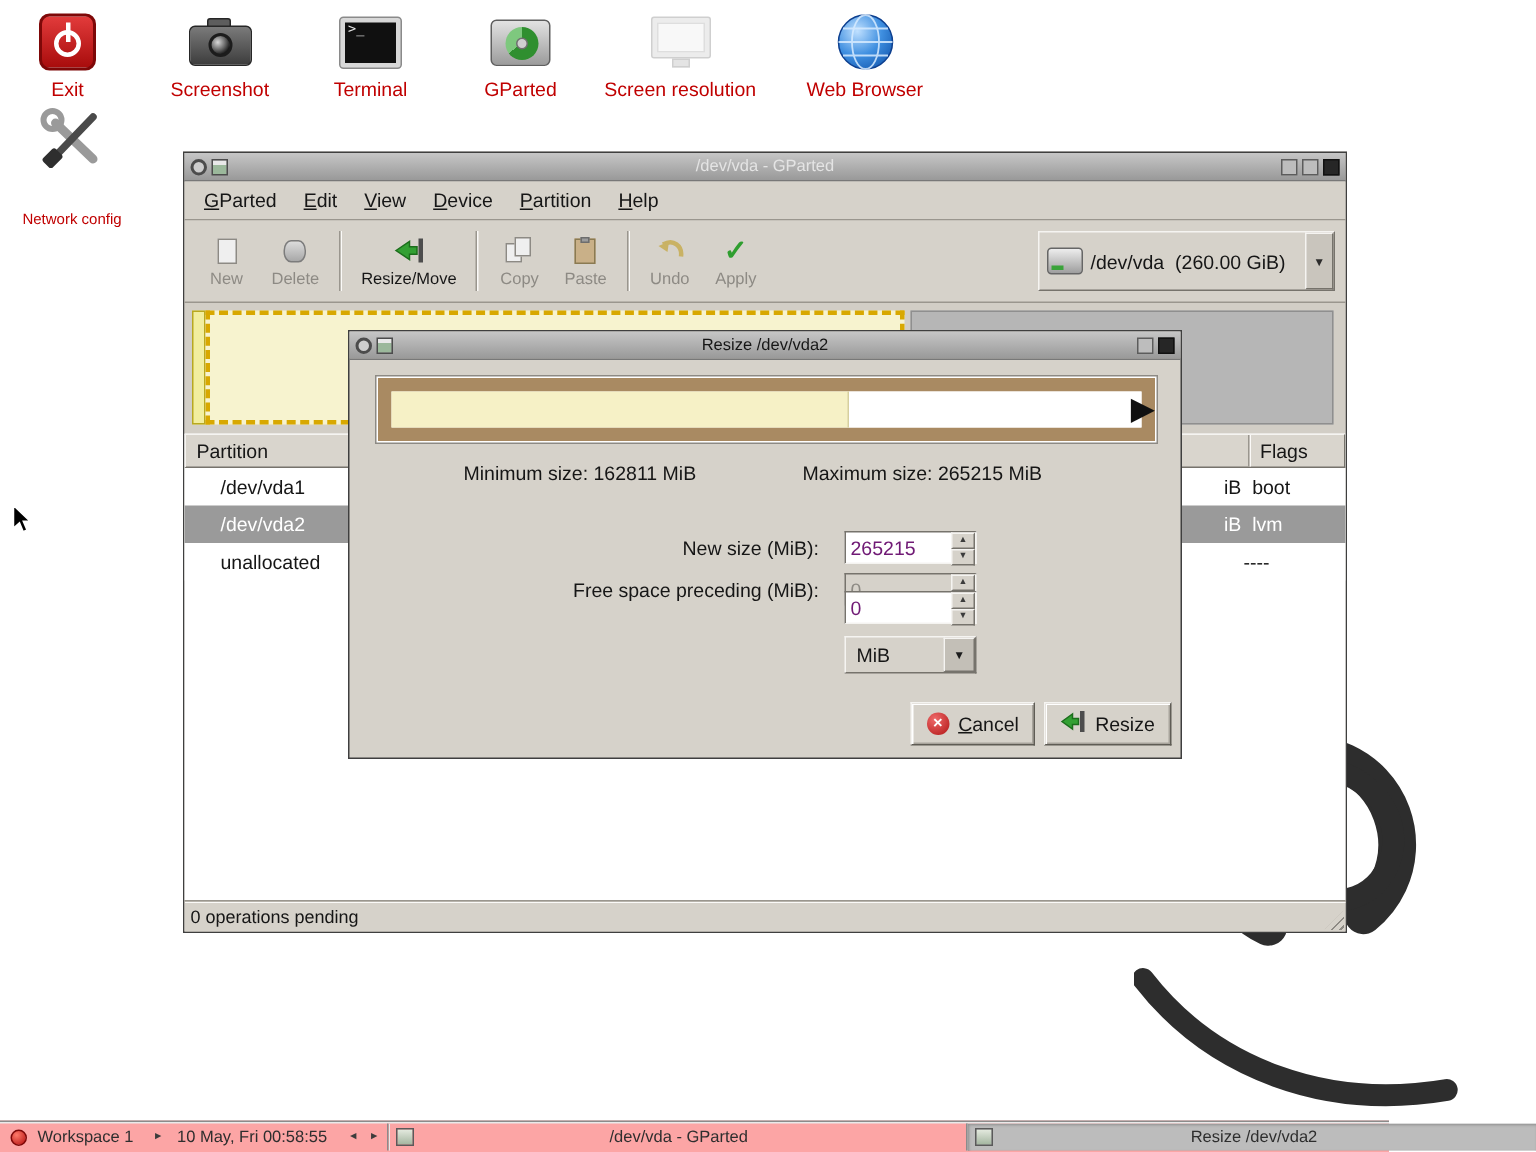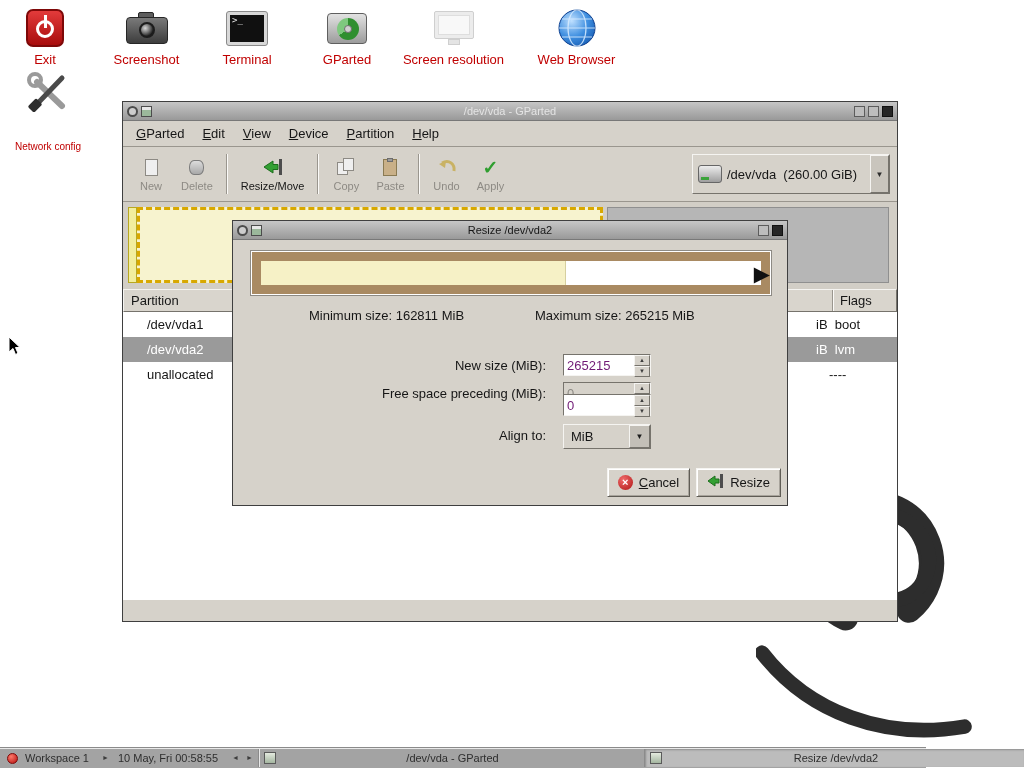--- a/index.html
+++ b/index.html
@@ -132,21 +132,21 @@
   .combo{position:absolute;left:330px;top:0;width:88px;height:25px;display:flex;align-items:center;background:#d6d2ca;}
   .combo-val{flex:1;padding-left:7px;}
   .combo-btn{width:21px;height:100%;display:flex;align-items:center;justify-content:center;background:#c3bfb7;font-size:8px;color:#1c1c1c;}
 
   .btn{position:absolute;display:flex;align-items:center;justify-content:center;gap:6px;font-family:"Liberation Sans",sans-serif;font-size:13px;color:#161616;background:#d6d2ca;border:1px solid;border-color:#f5f4f1 #5f5c55 #5f5c55 #f5f4f1;box-shadow:inset 1px 1px 0 #fff,inset -1px -1px 0 #a8a49c;cursor:default;}
   .btn-cancel{left:374px;top:228px;width:83px;height:29px;}
   .btn-resize{left:463px;top:228px;width:85px;height:29px;}
   .cancel-ic{width:15px;height:15px;border-radius:50%;background:radial-gradient(circle at 35% 30%,#ef6a6a,#b01414);color:#fff;font-size:11px;font-weight:bold;line-height:14px;text-align:center;}
 
   
-  .taskbar{position:absolute;left:0;top:747px;width:926px;height:21px;background:#a3a3a3;border-top:1px solid #8b8b8b;box-shadow:inset 0 1px 0 #e9e9e9;font-size:11px;color:#2e2e2e;}
+  .taskbar{position:absolute;left:0;top:747px;width:926px;height:21px;background:#fca5a5;border-top:1px solid #8b8b8b;box-shadow:inset 0 1px 0 #e9e9e9;font-size:11px;color:#2e2e2e;}
   .ws-ball{position:absolute;left:7px;top:5px;width:11px;height:11px;border-radius:50%;background:radial-gradient(circle at 35% 30%,#ff7a6a,#b40f0f);border:1px solid #7e0808;}
   .tbar-text{position:absolute;top:4px;}
   .tbar-arrow{position:absolute;top:6px;font-size:7px;color:#3c3c3c;}
   .task{position:absolute;top:1px;bottom:1px;display:flex;align-items:center;border-left:1px solid #8b8b8b;box-shadow:inset 1px 0 0 #e9e9e9;}
   .task.active{background:#bcbcbc;box-shadow:inset 1px 1px 2px #8f8f8f;}
   .task-icon{width:12px;height:12px;margin-left:5px;background:linear-gradient(#e6ecd f0,#a8b8a4);background:linear-gradient(#e4eadf,#a4b6a0);border:1px solid #5a5a5a;}
   .task-title{flex:1;text-align:center;padding-right:14px;}
 </style>
 </head>
 <body>
@@ -356,20 +356,24 @@
       <div class="trow selected">
         <span class="td-name">/dev/vda2</span>
         <span class="td-right">iB  lvm</span>
       </div>
       <div class="trow">
         <span class="td-name">unallocated</span>
         <span class="td-right r3">----</span>
       </div>
     </div>
 
+    <div class="statusbar">
+      <span>0 operations pending</span>
+      <span class="grip"></span>
+    </div>
   </div>
 
   <div class="window dialog">
     <div class="titlebar">
       <span class="tb-left-ic tb-menu-ic"></span>
       <span class="tb-left-ic tb-app-ic"></span>
       <span class="title active">Resize /dev/vda2</span>
       <span class="winbtns">
         <span class="win-btn"></span>
         <span class="win-btn dark"></span>
@@ -416,21 +420,20 @@
         <div class="spin">
           <input value="0" style="">
           <span class="spin-btns">
             <span class="sb">▲</span>
             <span class="sb">▼</span>
           </span>
         </div>
       </div>
 
       <div class="frow" style="top:184px;">
-        <span class="flabel">Align to:</span>
         <div class="combo bevel-out">
           <span class="combo-val">MiB</span>
           <span class="combo-btn bevel-out">
             <span>▼</span>
           </span>
         </div>
       </div>
 
       <button class="btn btn-cancel">
         <span class="cancel-ic"><span>×</span></span>

